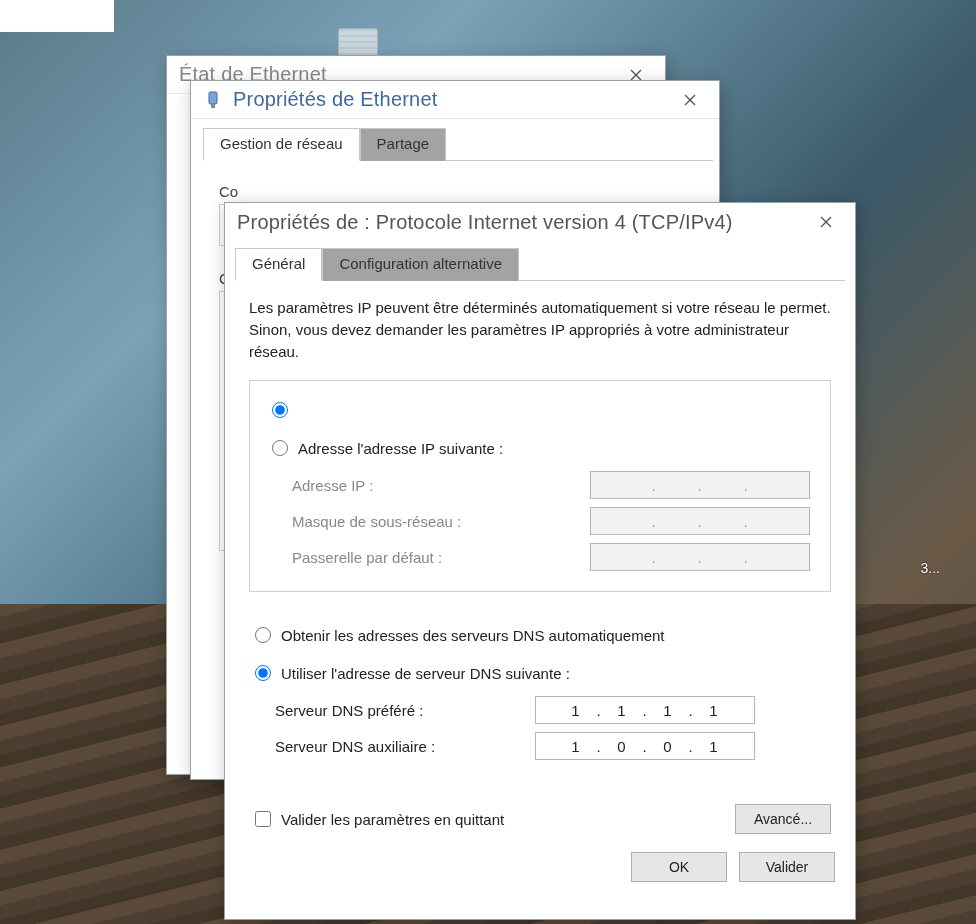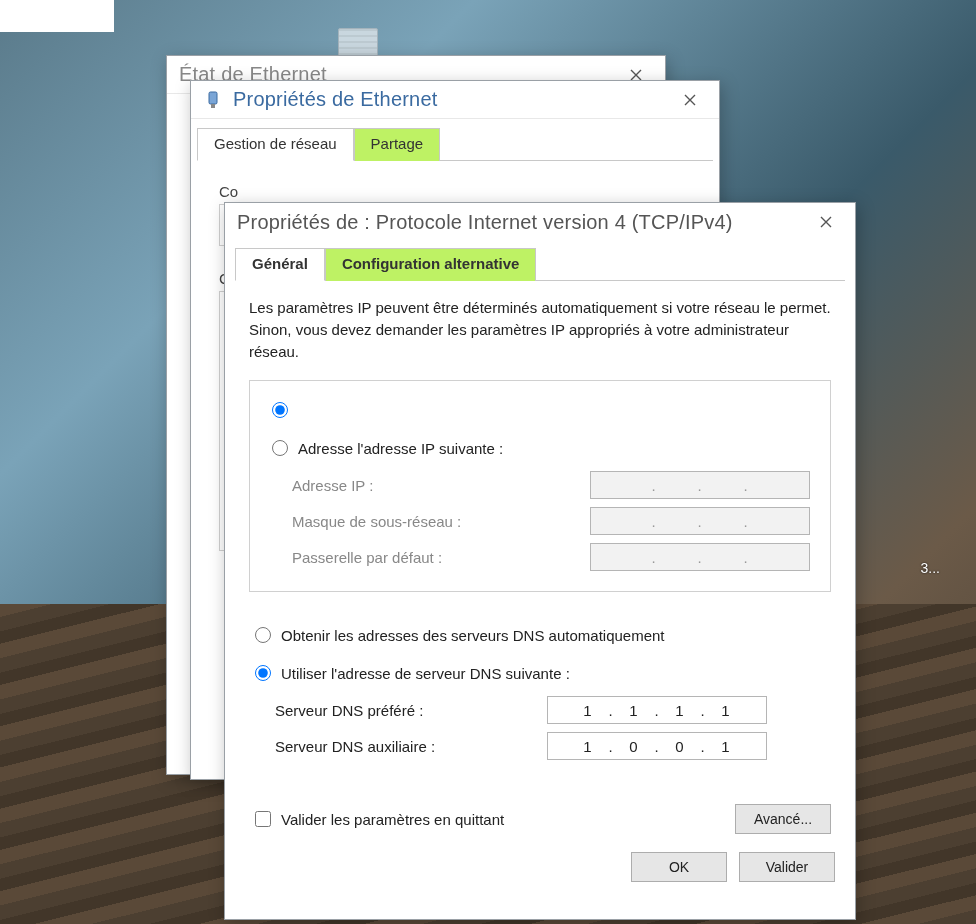--- a/index.html
+++ b/index.html
@@ -12,37 +12,37 @@
   }
   .white-strip { position:absolute; left:0; top:0; width:114px; height:32px; background:#fff; }
 
   .win { position:absolute; background:#fff; border:1px solid #9aa0a6; box-shadow:2px 4px 16px rgba(0,0,0,.25); }
   .titlebar { display:flex; align-items:center; height:38px; padding:0 6px 0 12px; background:#fff; border-bottom:1px solid #e8e8e8; }
   .title-icon { width:20px; height:20px; margin-right:10px; }
   .title-text { flex:1; color:#3a6aa0; font-size:20px; letter-spacing:.2px; }
   .close-x { width:46px; height:32px; display:flex; align-items:center; justify-content:center; color:#555; }
   .close-x svg { width:12px; height:12px; }
 
-  .tabs { display:flex; gap:0; margin:8px 6px 0 6px; border-bottom:1px solid #c8c8c8; }
-  .tab { padding:6px 16px 8px; background:#bef264; border:1px solid #c8c8c8; border-bottom:none; position:relative; top:1px; font-size:15px; color:#333; }
+  .tabs { display:flex; gap:0; margin:8px 6px 0 12px; border-bottom:1px solid #c8c8c8; }
+  .tab { padding:6px 16px 8px; background:#a3a3a3; border:1px solid #c8c8c8; border-bottom:none; position:relative; top:1px; font-size:15px; color:#333; }
   .tab.active { background:#fff; border-bottom:1px solid #fff; }
   .body-pad { padding:12px 20px 18px 20px; }
 
   .group { border:1px solid #d0d0d0; padding:10px 16px 16px; margin-top:8px; position:relative; }
   .row { display:flex; align-items:center; height:38px; }
   .radio { width:16px; height:16px; margin:0 10px 0 6px; }
   .check { width:16px; height:16px; margin:0 10px 0 6px; }
   .lbl { flex:1; font-size:15px; }
   .lbl.disabled { color:#888; }
   .ip-field { width:220px; height:28px; border:1px solid #b5b5b5; background:#fff; display:flex; align-items:center; justify-content:center; }
   .ip-field.disabled { background:#f2f2f2; color:#999; }
   .ip-field span { width:36px; text-align:center; letter-spacing:1px; }
   .ip-field .dot { width:10px; text-align:center; }
 
-  .pair { display:flex; align-items:center; padding:4px 4px 4px 26px;gap:12px; }
+  .pair { display:flex; align-items:center; padding:4px 4px 4px 26px; }
   .pair .plabel { width:260px; font-size:15px; }
 
   .btn { min-width:96px; height:30px; padding:0 16px; background:#e6e6e6; border:1px solid #adadad; font-size:14px; display:inline-flex; align-items:center; justify-content:center; }
 
   .footer { display:flex; justify-content:flex-end; gap:12px; padding:14px 20px; }
 
   .conn-label { font-size:15px; color:#444; margin:10px 0 4px 8px; }
 
   .trunc-label { position:absolute; right:36px; top:560px; color:#fff; font-size:14px; text-shadow:0 0 2px #000; }
 
@@ -133,21 +133,21 @@
   <div class="win" style="left:224px; top:202px; width:632px; height:718px;">
     <div class="titlebar" style="border-bottom:none;">
       <span class="title-text" style="color:#555;">Propriétés de : Protocole Internet version 4 (TCP/IPv4)</span>
       <div class="close-x">
         <svg viewBox="0 0 12 12">
             <path d="M1 1 L11 11 M11 1 L1 11" stroke="currentColor" stroke-width="1.4"></path>
           </svg>
       </div>
     </div>
 
-    <div class="tabs" style="margin:6px 10px 0 10px;font-weight:bold;">
+    <div class="tabs" style="margin:6px 10px 0 10px;">
       <div class="tab active">Général</div>
       <div class="tab">Configuration alternative</div>
     </div>
 
     <div class="body-pad" style="padding:16px 24px 4px 24px;">
       <div style="line-height:1.45; font-size:15px;">Les paramètres IP peuvent être déterminés automatiquement si votre réseau le permet. Sinon, vous devez demander les paramètres IP appropriés à votre administrateur réseau.</div>
 
       <div class="group" style="margin-top:18px;">
         <div class="row">
           <input type="radio" name="ipmode" class="radio" checked="" style="">

